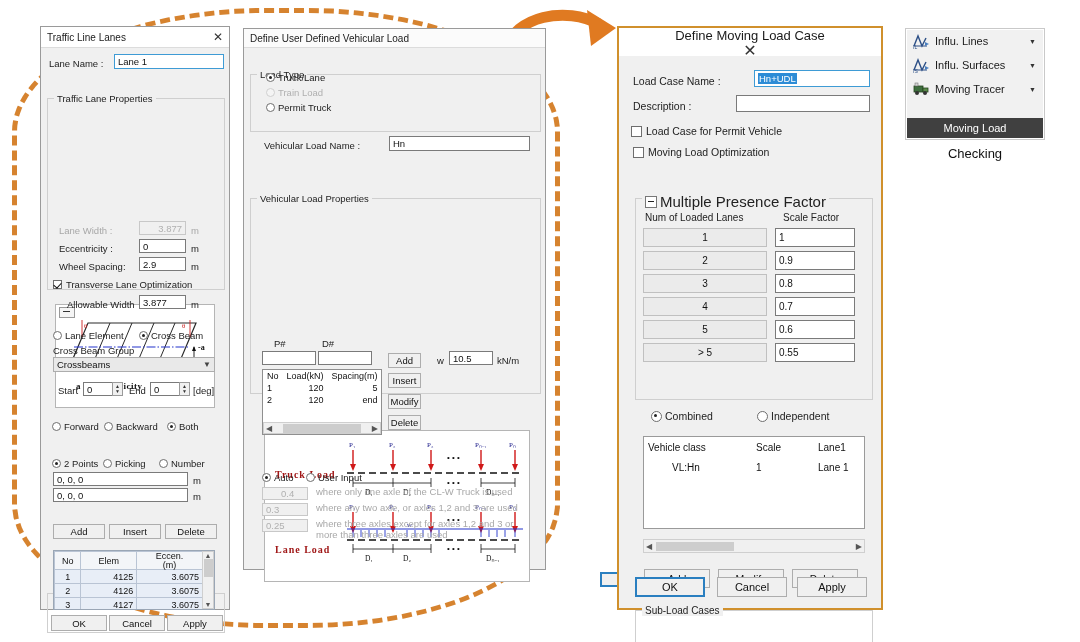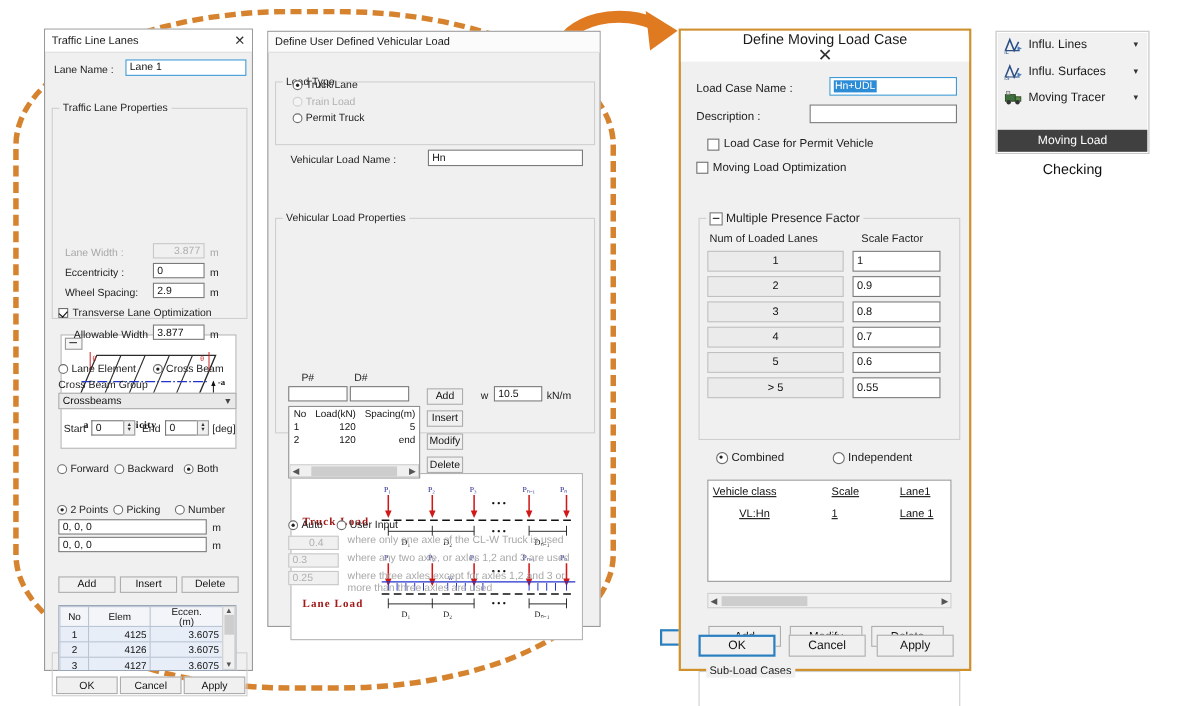--- a/index.html
+++ b/index.html
@@ -525,31 +525,31 @@
   </div>
 
   <div class="abs lbl" style="left:14px;top:47px;font-size:10.5px;">Load Case Name  :</div>
   <div class="abs fld blue" style="left:135px;top:42px;width:116px;height:17px;">
     <span class="sel">Hn+UDL</span>
   </div>
 
   <div class="abs lbl" style="left:14px;top:72px;font-size:10.5px;">Description :</div>
   <div class="abs fld" style="left:117px;top:67px;width:134px;height:17px;"></div>
 
-  <div class="abs chk" style="left:24px;top:97px;font-size:10.5px;">
+  <div class="abs chk" style="left:12px;top:97px;font-size:10.5px;">
     <span class="box" style="width:11px;height:11px;"></span>
     <span>Load Case for Permit Vehicle</span>
   </div>
   <div class="abs chk" style="left:14px;top:118px;font-size:10.5px;">
     <span class="box" style="width:11px;height:11px;"></span>
     <span>Moving Load Optimization</span>
   </div>
 
   <div class="abs grp" style="left:16px;top:142px;width:238px;height:202px;">
-    <span class="cap" style="font-size:11px;display:flex;align-items:center;gap:3px;">
+    <span class="cap" style="font-size:15px;display:flex;align-items:center;gap:3px;">
       <span style="display:inline-block;width:10px;height:10px;border:1px solid #777;background:#fff;position:relative;">
         <span style="position:absolute;left:2px;top:4px;width:6px;height:1px;background:#222;display:block;"></span>
       </span>
       <span>Multiple Presence Factor</span>
     </span>
   </div>
   <div class="abs lbl" style="left:26px;top:184px;font-size:10px;">Num of Loaded Lanes</div>
   <div class="abs lbl" style="left:164px;top:184px;font-size:10px;">Scale Factor</div>
   <div class="abs" id="mpf-rows" style="left:24px;top:198px;width:222px;">
       <div style="display: flex; align-items: center; gap: 8px; height: 23px;">
@@ -585,21 +585,21 @@
   <div class="abs radio on" style="left:32px;top:382px;font-size:10.5px;">
     <span class="mark" style="width:11px;height:11px;"></span>
     <span>Combined</span>
   </div>
   <div class="abs radio" style="left:138px;top:382px;font-size:10.5px;">
     <span class="mark" style="width:11px;height:11px;"></span>
     <span>Independent</span>
   </div>
 
   <div class="abs" style="left:24px;top:408px;width:222px;height:93px;background:#fff;border:1px solid #9a9a9a;box-sizing:border-box;">
-    <table class="pt" style="font-size:10px;text-decoration:underline;">
+    <table class="pt" style="font-size:10px;">
       <thead>
         <tr>
           <th style="width:100px;height:20px;">Vehicle class</th>
           <th style="width:54px;">Scale</th>
           <th>Lane1</th>
         </tr>
       </thead>
       <tbody id="sub-rows">
           <tr>
             <td style="height:20px;padding-left:28px;">VL:Hn</td>

